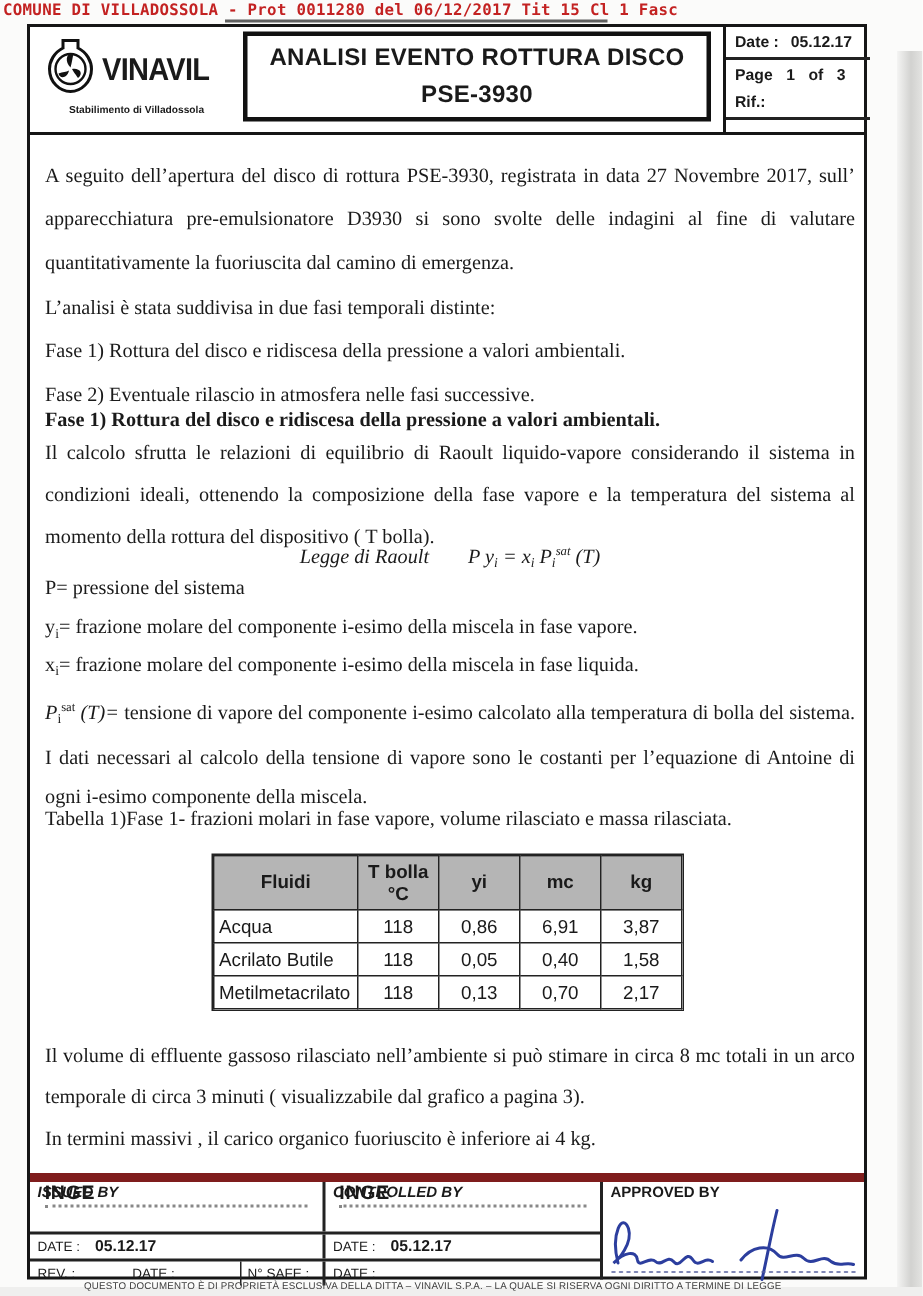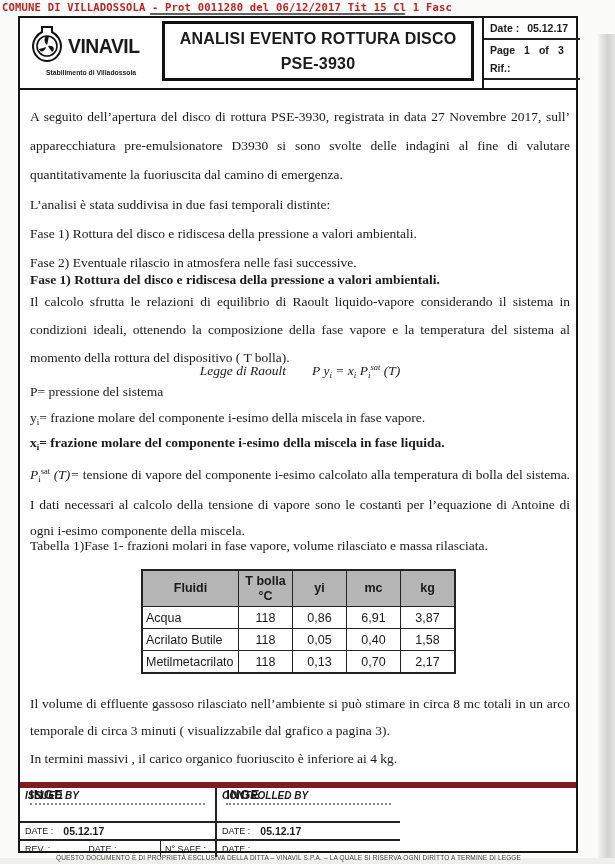--- a/index.html
+++ b/index.html
@@ -150,21 +150,21 @@
 
   <div class="para bold" style="top:247px;">Fase 1) Rottura del disco e ridiscesa della pressione a valori ambientali.</div>
   <div class="para just" style="top:270px; line-height:28px;">Il calcolo sfrutta le relazioni di equilibrio di Raoult  liquido-vapore considerando il sistema in condizioni ideali, ottenendo la composizione della fase vapore e la temperatura del sistema al momento della rottura del dispositivo ( T bolla).</div>
 
   <div class="eq-line" style="top:344px;">
     <span>Legge di Raoult</span><span class="gap"></span><span>P y</span><sub class="s">i</sub><span> = x</span><sub class="s">i</sub><span> P</span><sub class="s">i</sub><sup class="s">sat</sup><span> (T)</span>
   </div>
 
   <div class="defline" style="top:366px;"><span>P=</span><span> pressione del sistema</span></div>
   <div class="defline" style="top:392px;"><span>y</span><sub class="s">i</sub><span>= frazione molare del componente i-esimo della miscela in fase vapore.</span></div>
-  <div class="defline" style="top:417px;font-weight:bold;"><span>x</span><sub class="s">i</sub><span>= frazione molare del componente i-esimo della miscela in fase liquida.</span></div>
+  <div class="defline" style="top:417px;"><span>x</span><sub class="s">i</sub><span>= frazione molare del componente i-esimo della miscela in fase liquida.</span></div>
   <div class="defline d4 just" style="top:440px;"><i><span>P</span></i><sub class="s">i</sub><sup class="s">sat</sup><i><span> (T)=</span></i><span> tensione di vapore del componente i-esimo calcolato alla temperatura di bolla del sistema. I dati necessari al calcolo della tensione di vapore sono le costanti per l’equazione di Antoine di ogni i-esimo componente della miscela.</span></div>
 
   <div class="caption" style="top:520px;">Tabella 1)Fase 1- frazioni molari in fase vapore, volume rilasciato e massa rilasciata.</div>
 
   <table class="tbl">
     <thead>
       <tr>
         <th style="width:96px;margin-top:28px;">Fluidi</th>
         <th class="c">
             <div>T bolla</div>
@@ -232,16 +232,27 @@
         </div>
         <div class="f-r3b">
           <span>N° SAFE :</span>
         </div>
         <div class="f-r3c">
           <span>DATE :</span>
         </div>
       </div>
     </div>
 
+    <div class="f-approved">
+      <span class="f-label2">APPROVED BY</span>
+      <svg class="sig-svg" width="184" height="58" viewBox="0 0 184 58">
+        <g fill="none" stroke="#2c3e9e" stroke-width="2" stroke-linecap="round">
+          <path d="M14,42 C9,22 17,8 21,19 C24,29 14,40 11,42 C18,35 26,33 27,40 C28,46 35,37 39,41 C43,45 47,36 51,41 C56,47 59,32 64,40 C68,46 72,37 77,41"></path>
+          <path d="M120,7 C116,23 113,40 110,53"></path>
+          <path d="M96,40 C103,31 114,29 120,36 C125,42 132,33 138,39 C144,45 150,35 156,41 C161,45 166,41 171,43"></path>
+          <path d="M10,48 L172,48" stroke-width="1" stroke-dasharray="2,3" stroke="#56609e"></path>
+        </g>
+      </svg>
+    </div>
   </div>
 </div>
 
 <div class="legal-line">QUESTO DOCUMENTO È DI PROPRIETÀ ESCLUSIVA DELLA DITTA – VINAVIL S.P.A. – LA QUALE SI RISERVA OGNI DIRITTO A TERMINE DI LEGGE</div>
 
 </body></html>

